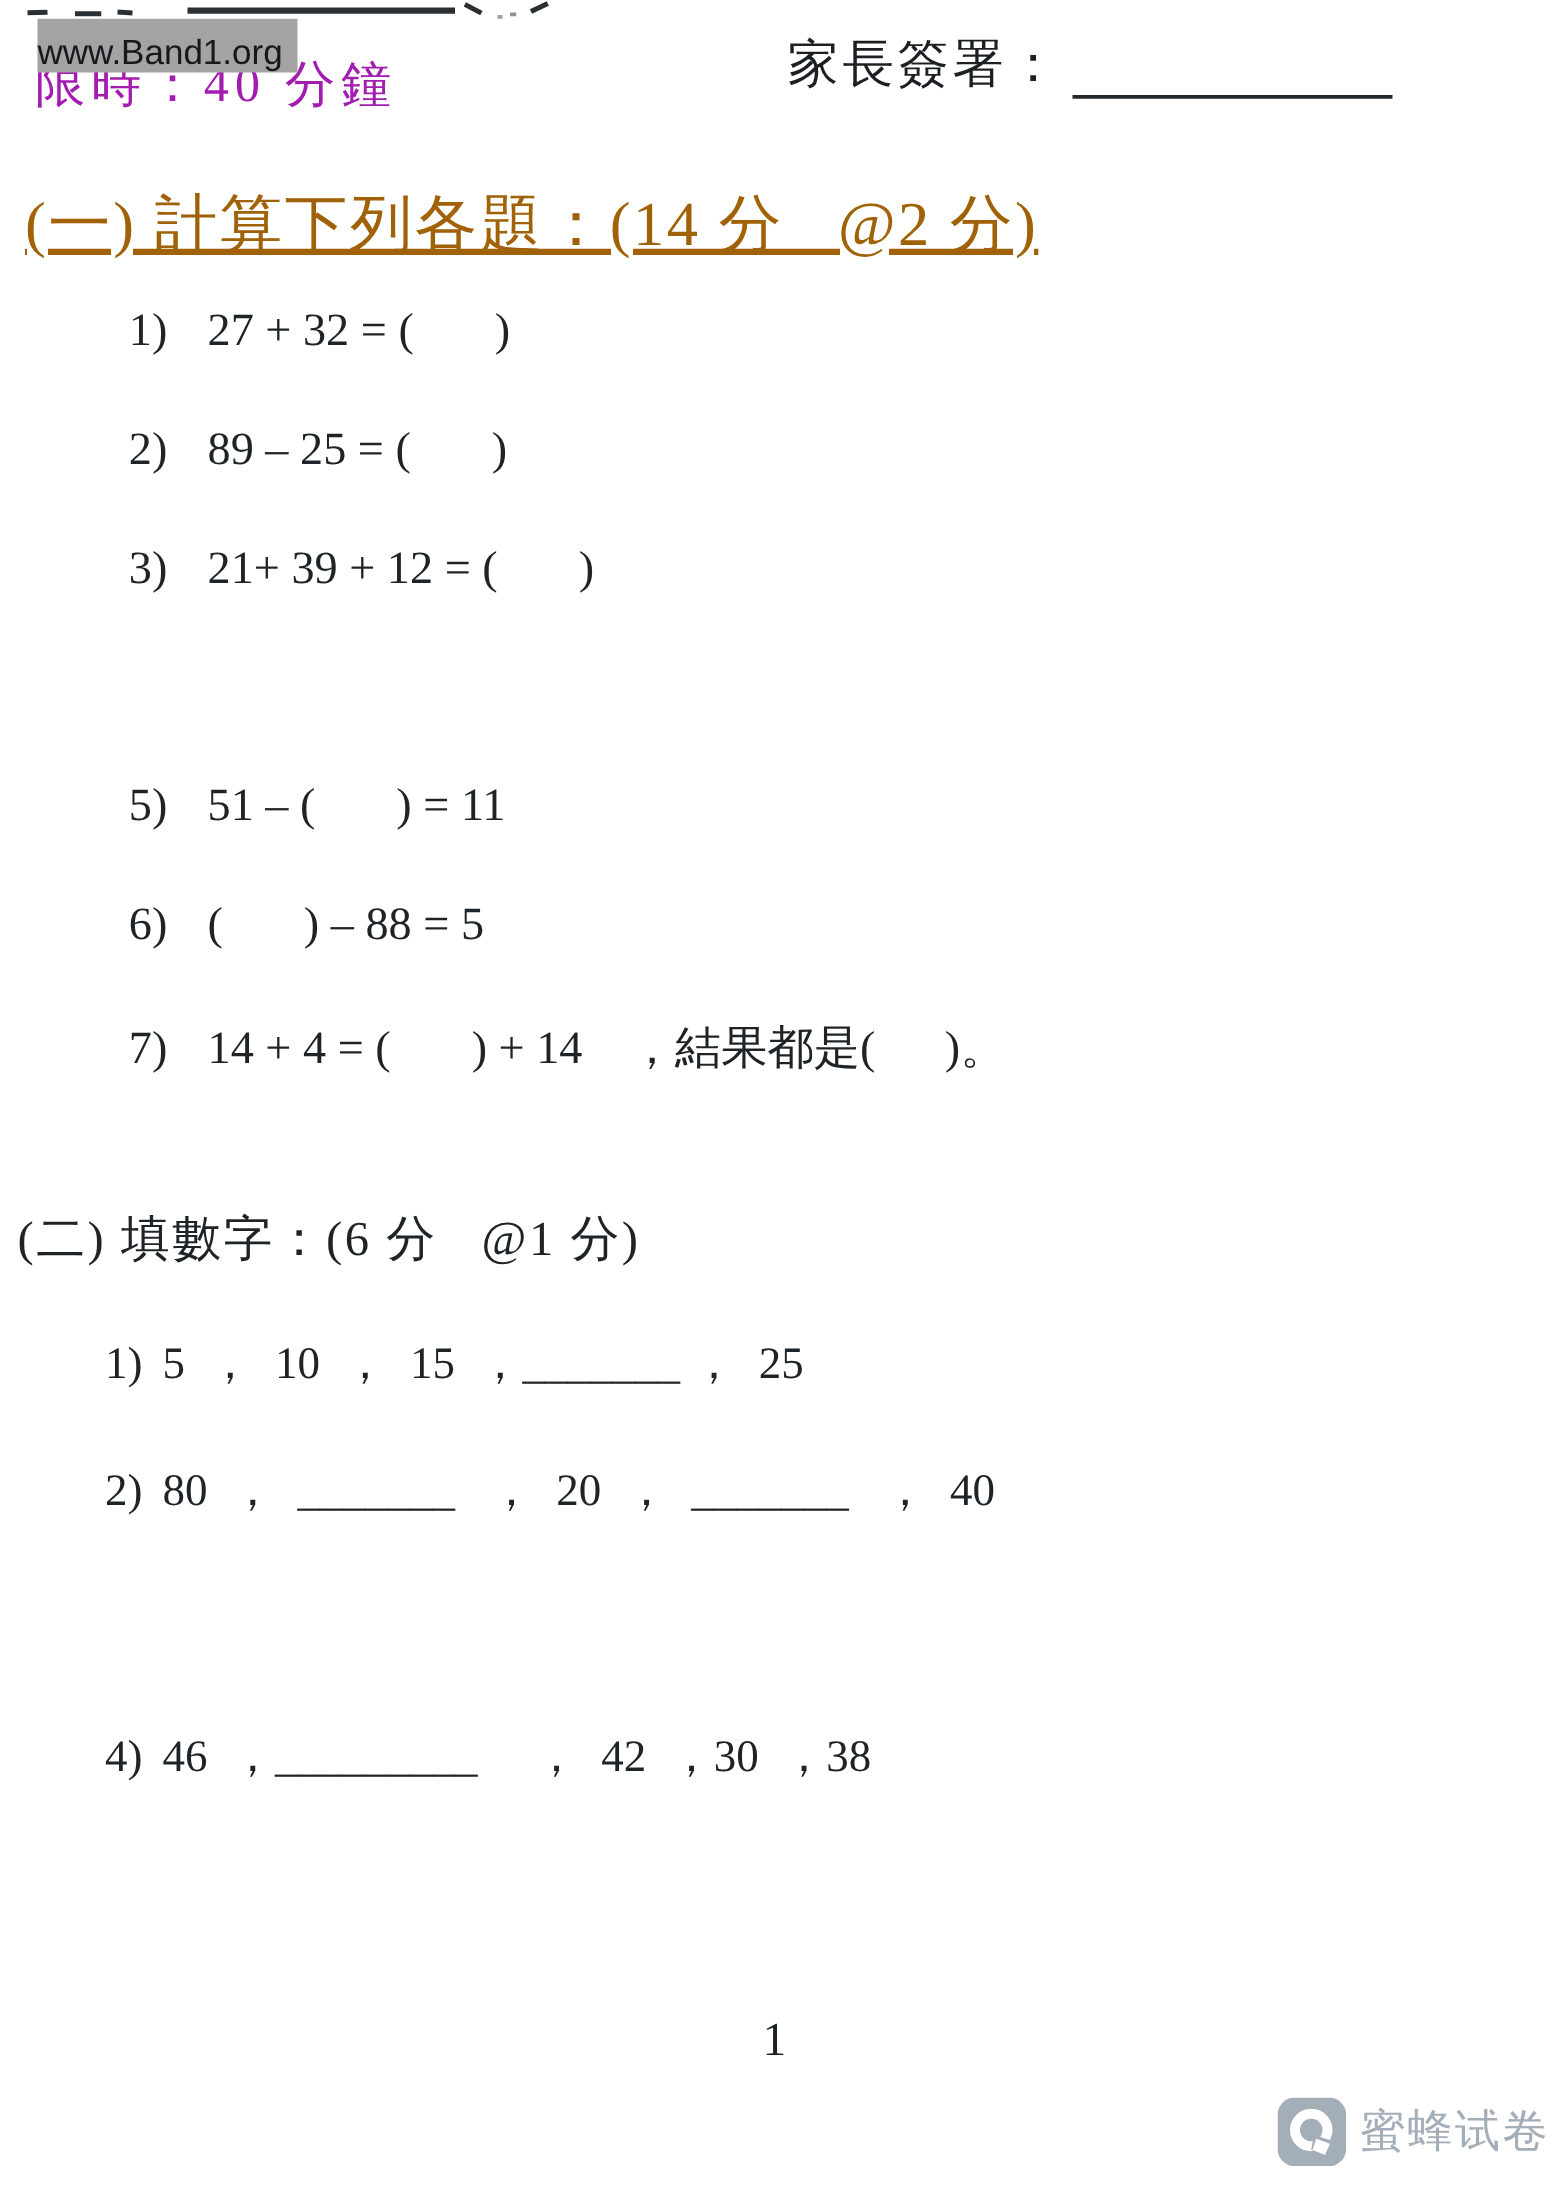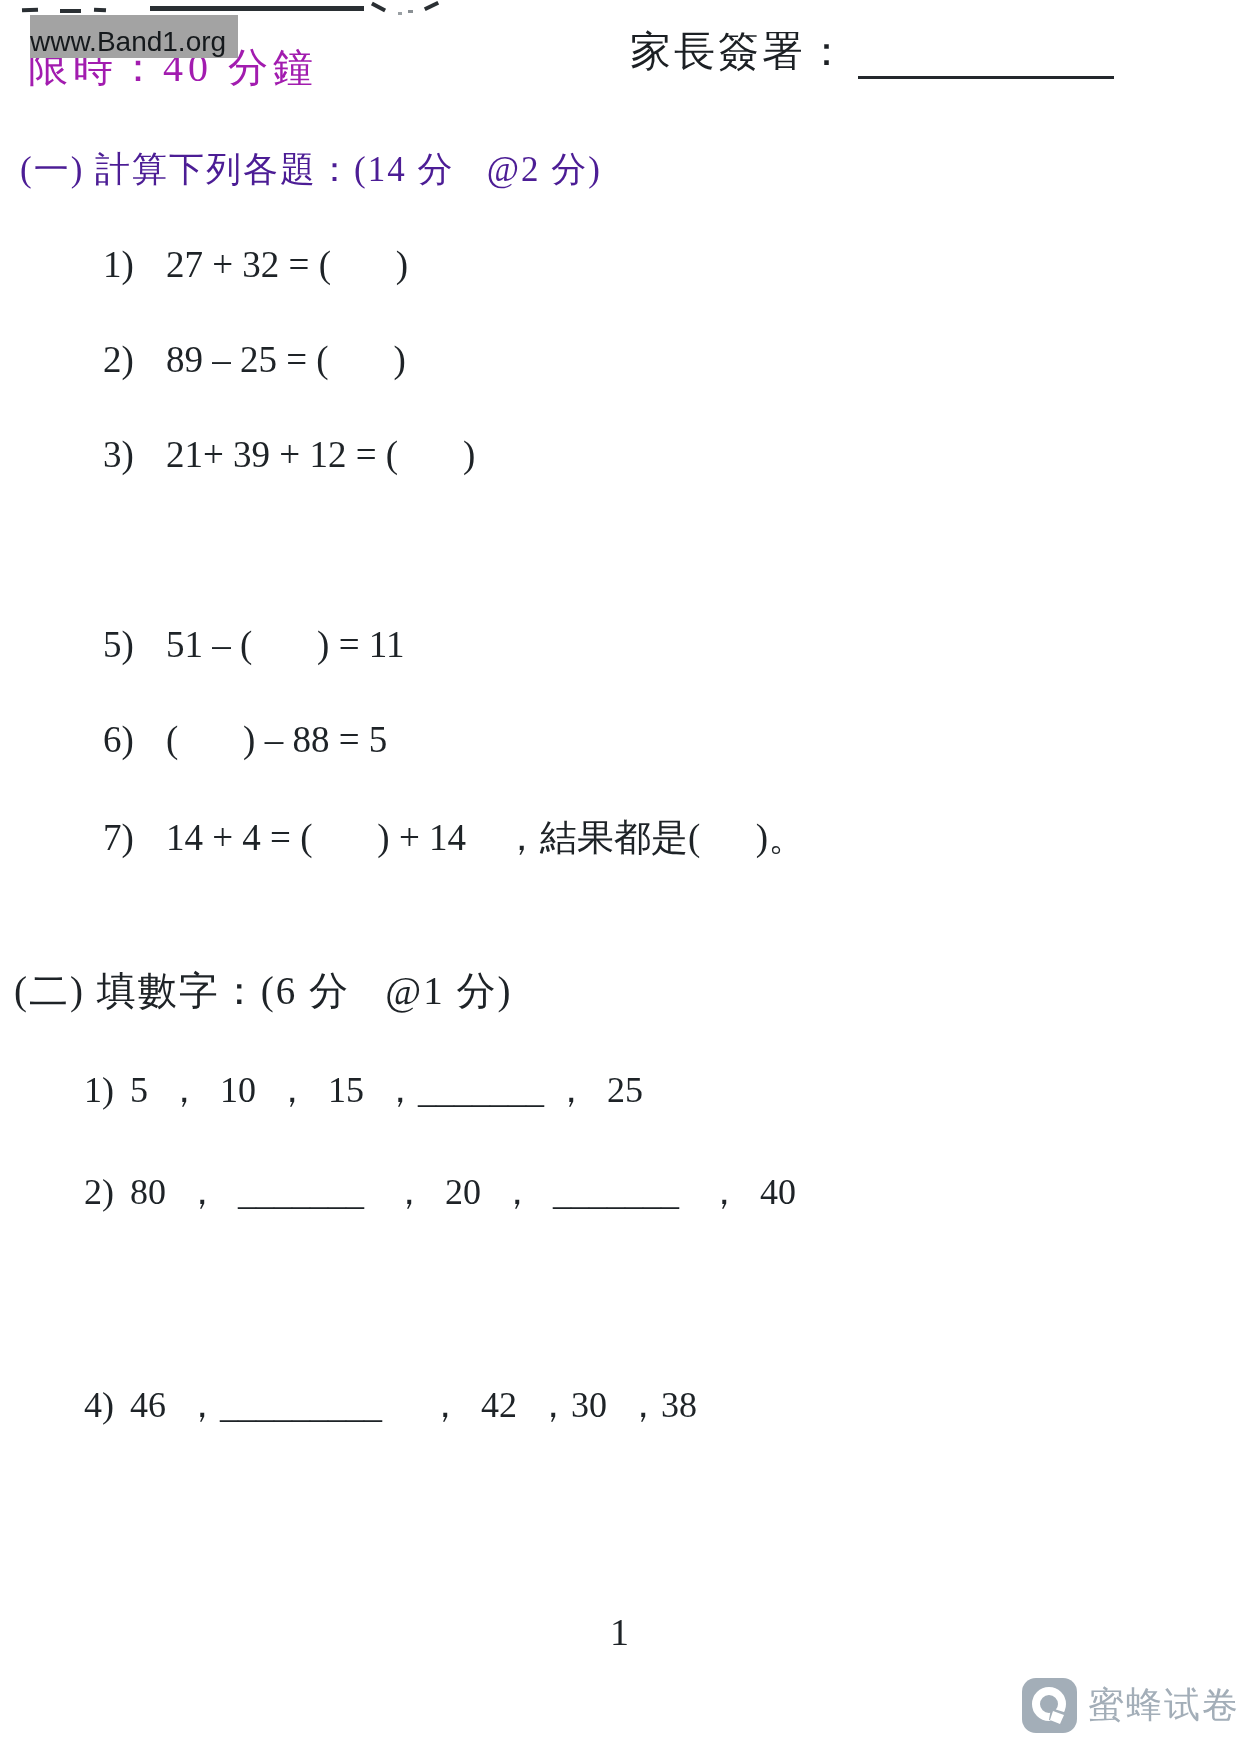--- a/index.html
+++ b/index.html
@@ -42,21 +42,21 @@
     display:flex;align-items:flex-end;
   }
   .sign-line{
     display:inline-block;width:256px;height:44px;
     border-bottom:3px solid #23282c;margin-left:8px;
   }
 
   
   .s1-heading{
     position:absolute;left:20px;top:146px;
-    font-size:35px;letter-spacing:2px;color:#4c1d95;
+    font-size:50px;letter-spacing:2px;color:#a16207;text-decoration:underline;
   }
   .q-row{
     position:absolute;left:103px;
     font-size:37px;color:#1e2327;
   }
   .q-num{display:inline-block;width:63px;}
   .q1{top:243px;} .q2{top:338px;} .q3{top:433px;} .q4{top:528px;}
   .q5{top:623px;} .q6{top:718px;} .q7{top:813px;}
 
   

